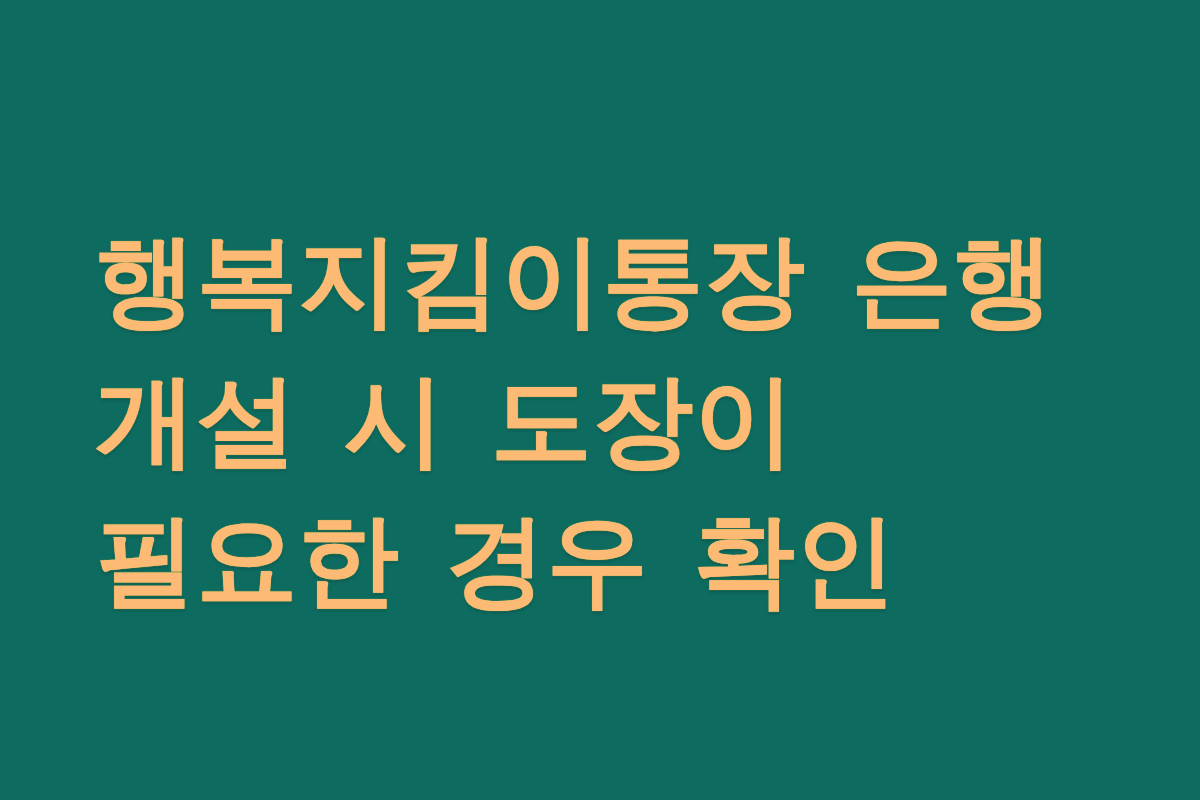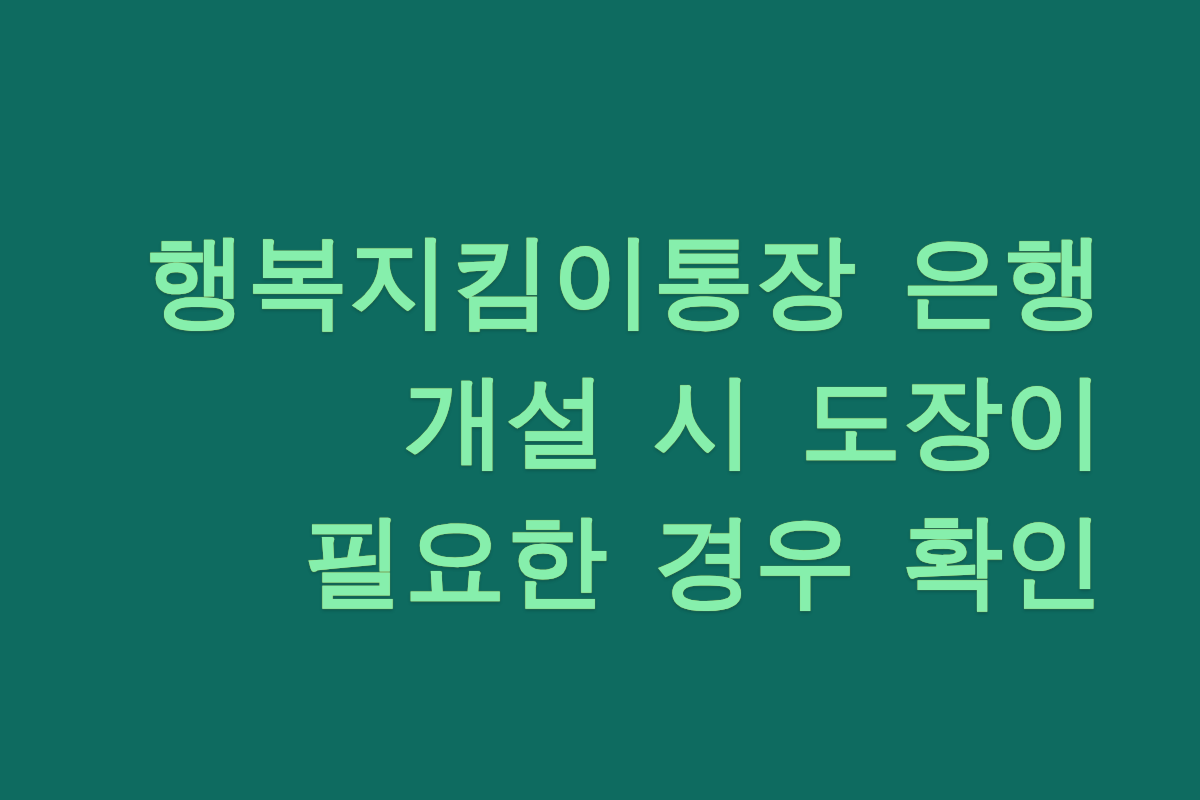--- a/index.html
+++ b/index.html
@@ -36,28 +36,28 @@
     padding: 0;
     text-align: center;
     
     transform: translateY(20px);
   }
 
   .headline-text {
     display: block;
     margin: 0;
     padding: 0;
-    color: #86efac;
+    color: #fdba74;
     font-family: "DejaVu Sans", "Liberation Sans", sans-serif;
     font-size: 101px;
     font-weight: 700;
     line-height: 140px;
     letter-spacing: 0.5px;
     word-spacing: 10px;
-    text-align: right;
+    text-align: left;
     white-space: normal;
     word-break: keep-all;
     text-shadow:
       0 0 1px rgba(247, 224, 74, 0.85),
       0 2px 3px rgba(5, 48, 42, 0.30);
   }
 </style>
 </head>
 <body>
 

